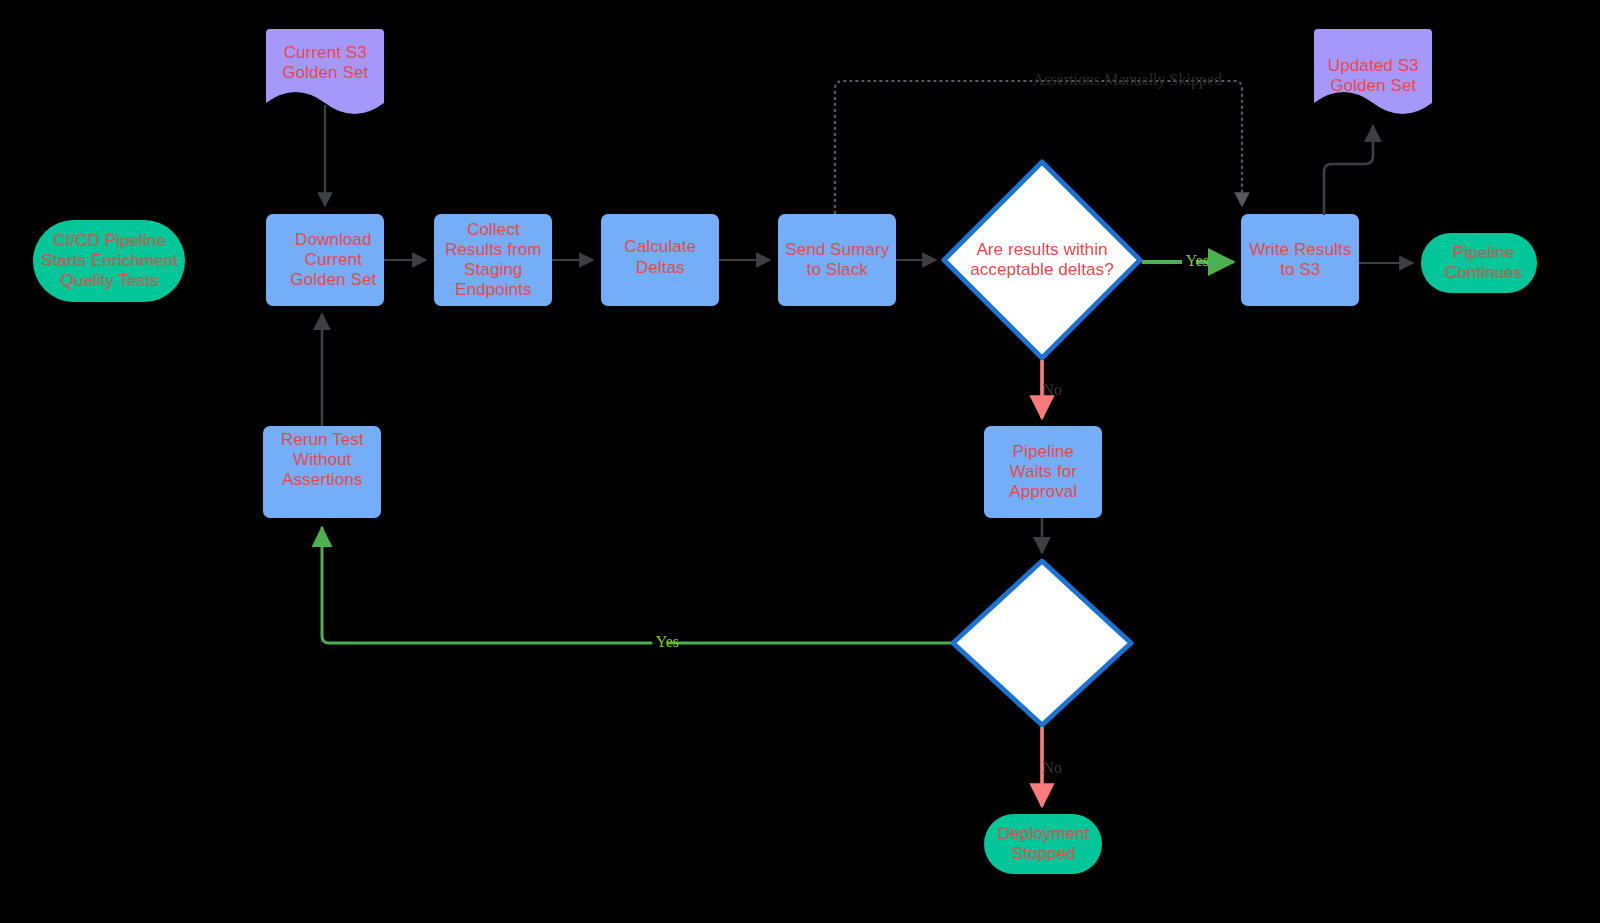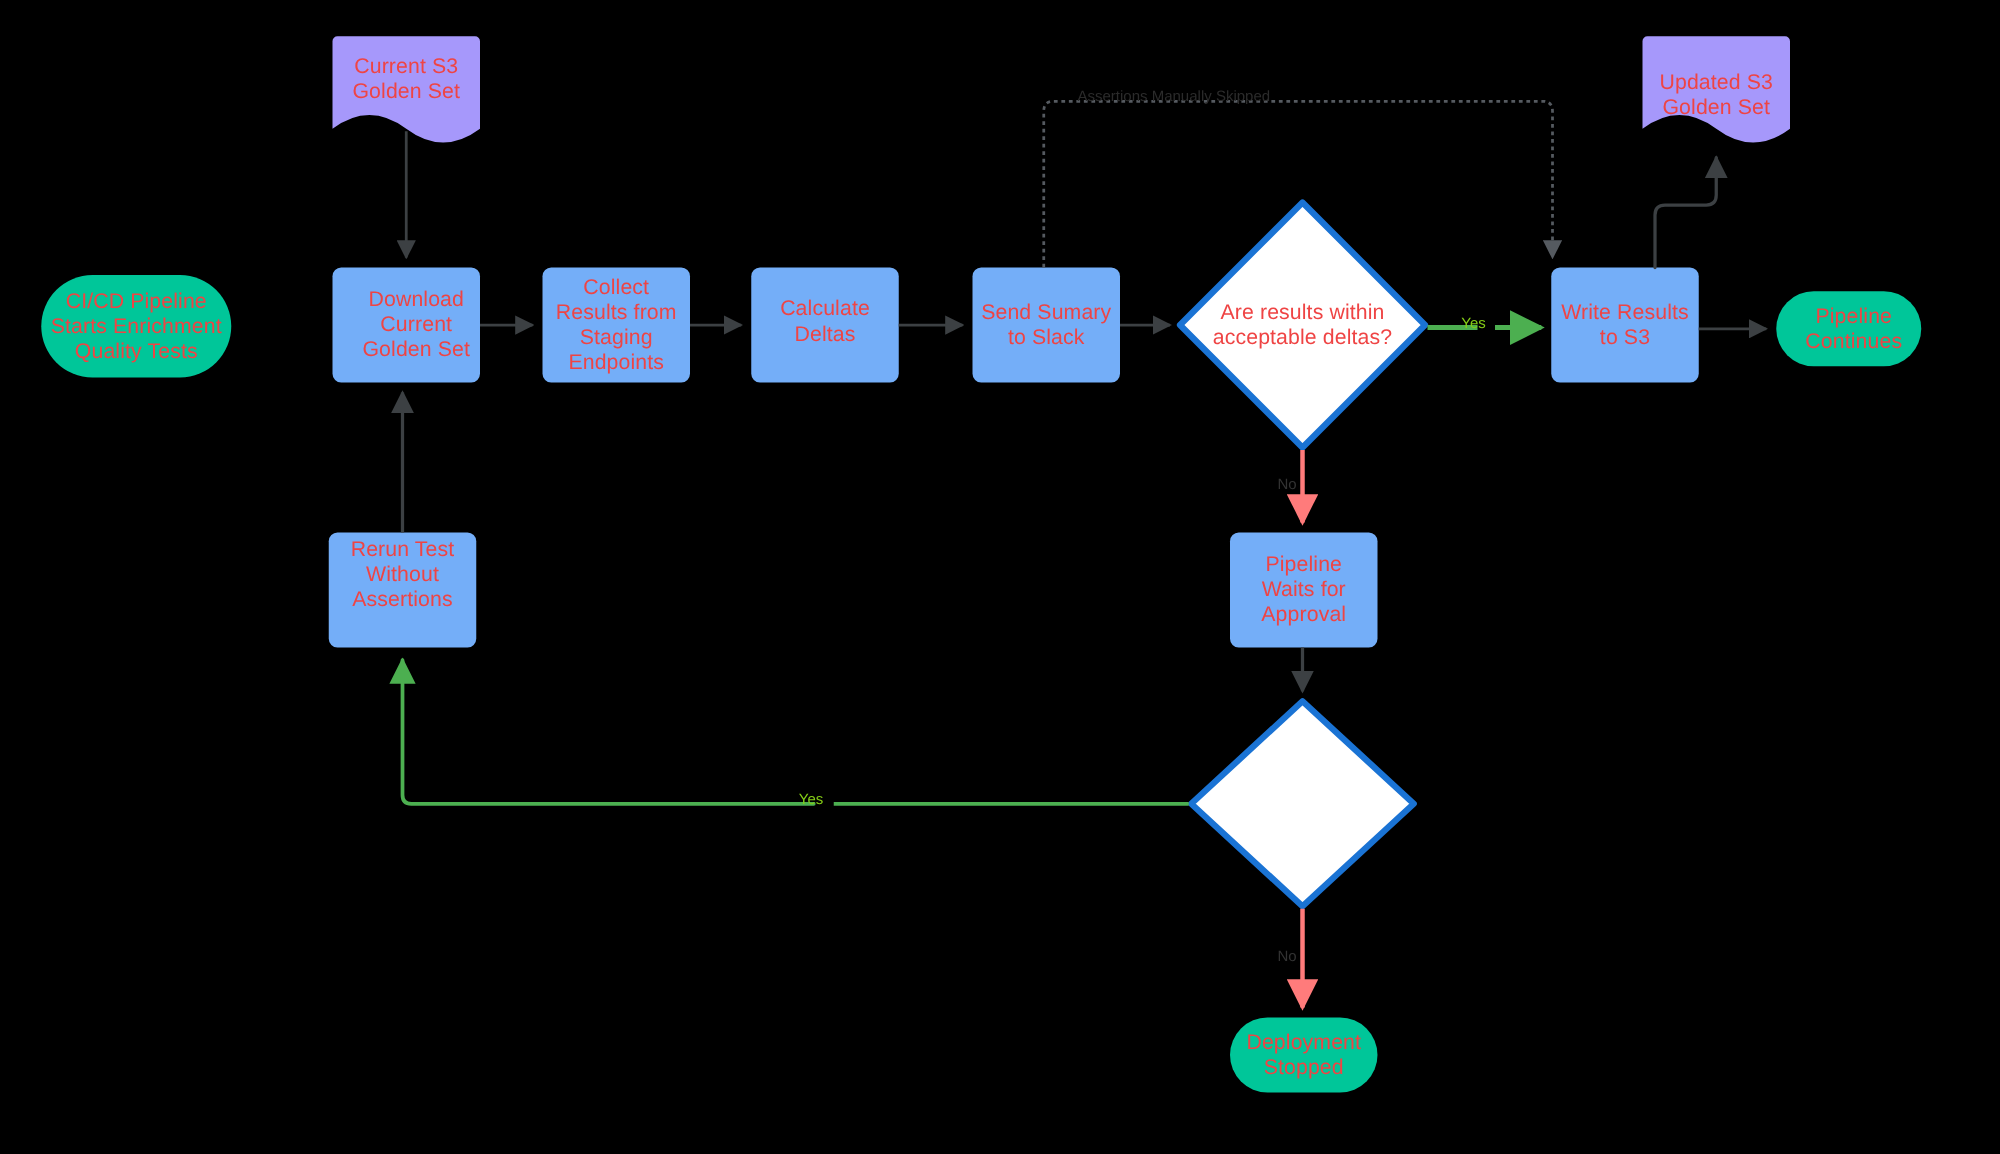--- a/index.html
+++ b/index.html
@@ -36,26 +36,27 @@
     text-align: center;
     color: #ef4444;
     font-size: 17px;
     line-height: 1.18;
     white-space: pre-line;
     pointer-events: none;
     letter-spacing: 0.1px;
   }
   .edge-label {
     position: absolute;
-    text-align: left;
-    font-size: 12px;
+    text-align: right;
+    font-size: 16px;
     line-height: 1.1;
     color: #333333;
     pointer-events: none;
     white-space: nowrap;
+    font-family: Liberation Serif, serif;
   }
   .edge-label.hidden-label {
     color: #84cc16;
   }
   .edge-label.dim-label {
     color: #2b2b2b;
   }
 </style>
 </head>
 <body>

